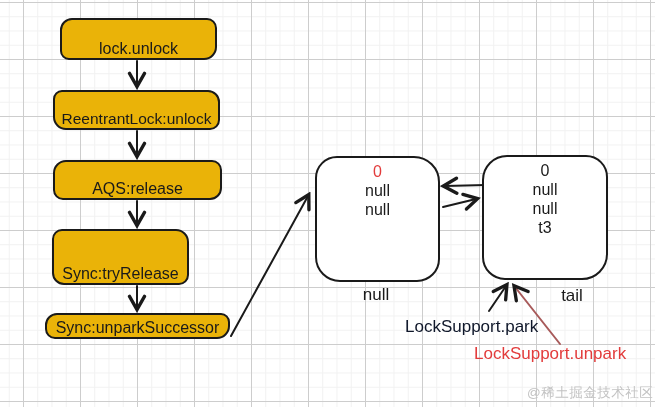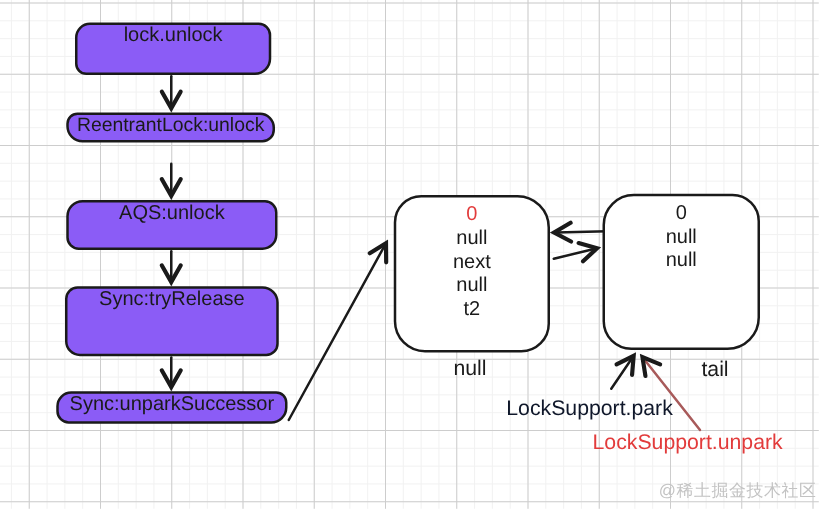--- a/index.html
+++ b/index.html
@@ -9,28 +9,28 @@
     background-color:#ffffff;
     background-image:
       linear-gradient(to right, #cdcdcd 1px, transparent 1px),
       linear-gradient(to bottom, #cdcdcd 1px, transparent 1px),
       linear-gradient(to right, #f1f1f1 1px, transparent 1px),
       linear-gradient(to bottom, #f1f1f1 1px, transparent 1px);
     background-size:57px 57px, 57px 57px, 14.25px 14.25px, 14.25px 14.25px;
     background-position:23px 2px, 23px 2px, 23px 2px, 23px 2px;
   }
   .flow-box{
-    position:absolute;box-sizing:border-box;background:#8b5cf6;
-    border:2.5px solid #1a1a1a;display:flex;align-items:flex-start;justify-content:center;
+    position:absolute;box-sizing:border-box;background:#eab308;
+    border:2.5px solid #1a1a1a;display:flex;align-items:flex-end;justify-content:center;
     font-size:16px;white-space:nowrap;
   }
   .b1{left:60px;top:18px;width:157px;height:42px;border-radius:12px 10px 13px 9px;}
-  .b2{left:53px;top:90px;width:167px;height:24px;border-radius:9px 12px 10px 13px;font-size:15.5px;}
+  .b2{left:53px;top:90px;width:167px;height:40px;border-radius:9px 12px 10px 13px;font-size:15.5px;}
   .b3{left:53px;top:160px;width:169px;height:40px;border-radius:13px 10px 12px 10px;}
-  .b4{left:52px;top:229px;width:171px;height:56px;border-radius:10px 13px 10px 12px;}
+  .b4{left:52px;top:229px;width:137px;height:56px;border-radius:10px 13px 10px 12px;}
   .b5{left:45px;top:313px;width:185px;height:26px;border-radius:12px 9px 13px 10px;}
   .node-box{
     position:absolute;box-sizing:border-box;background:#fff;
     border:2.5px solid #1a1a1a;border-radius:24px;
     display:flex;flex-direction:column;align-items:center;
     padding-top:4px;font-size:16px;line-height:19px;text-align:center;
   }
   .node-head{left:315px;top:156px;width:125px;height:126px;border-radius:22px 26px 23px 25px;}
   .node-tail{left:482px;top:155px;width:126px;height:125px;border-radius:25px 22px 26px 23px;}
   .field{width:100%;}
@@ -69,41 +69,40 @@
   <path class="red-line" d="M560,344 L515,287" marker-end="url(#ahR)"></path>
 </svg>
 
 <div class="flow-box b1">
   <span>lock.unlock</span>
 </div>
 <div class="flow-box b2">
   <span>ReentrantLock:unlock</span>
 </div>
 <div class="flow-box b3">
-  <span>AQS:unlock</span>
+  <span>AQS:release</span>
 </div>
 <div class="flow-box b4">
   <span>Sync:tryRelease</span>
 </div>
 <div class="flow-box b5">
   <span>Sync:unparkSuccessor</span>
 </div>
 
 <div class="node-box node-head">
   <div class="field field-red">0</div>
   <div class="field">null</div>
-  <div class="field">next</div>
   <div class="field">null</div>
-  <div class="field">t2</div>
 </div>
 <div class="node-label lbl-head">null</div>
 
 <div class="node-box node-tail">
   <div class="field">0</div>
   <div class="field">null</div>
   <div class="field">null</div>
+  <div class="field">t3</div>
 </div>
 <div class="node-label lbl-tail">tail</div>
 
 <div class="annot annot-park">LockSupport.park</div>
 <div class="annot annot-unpark">LockSupport.unpark</div>
 
 <div class="watermark">@稀土掘金技术社区</div>
 
 </body></html>

